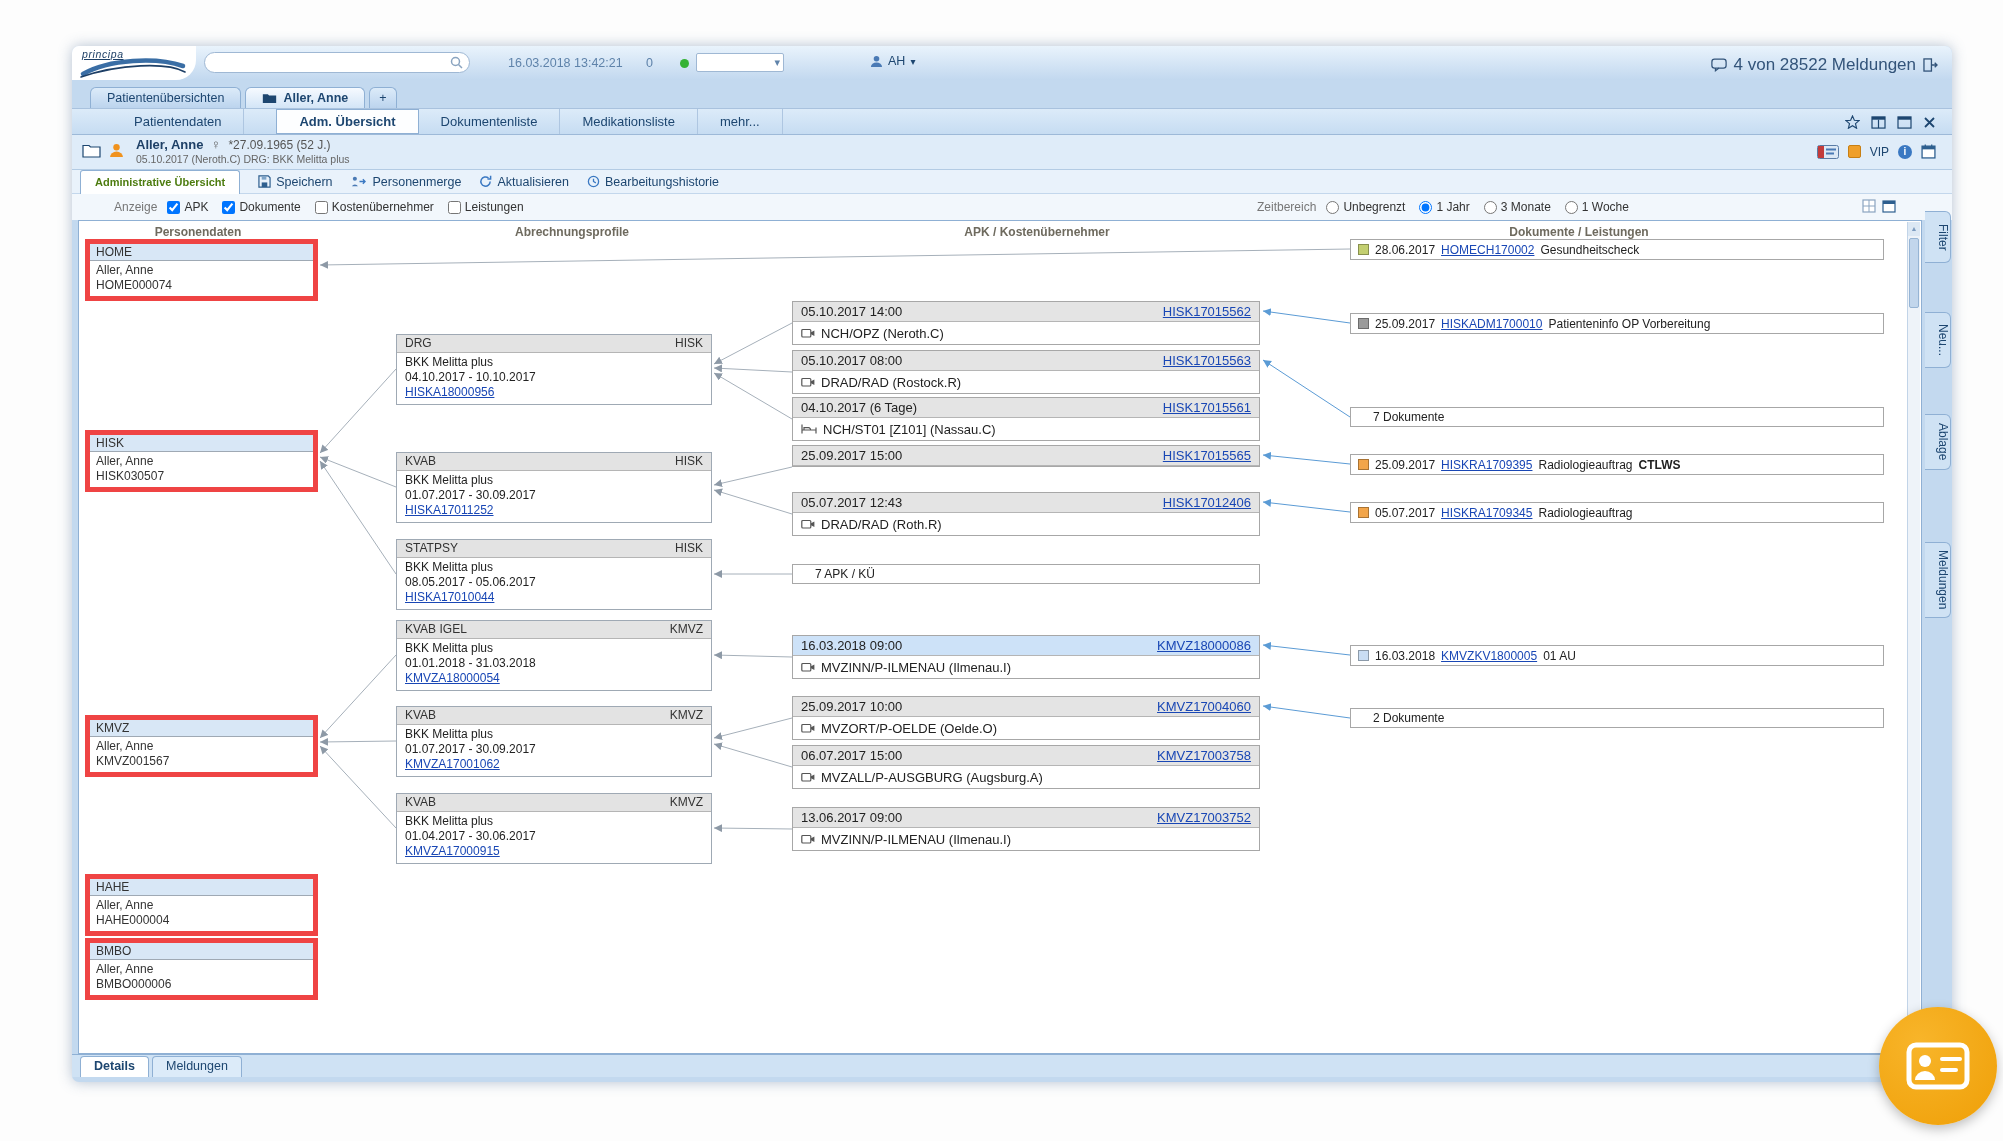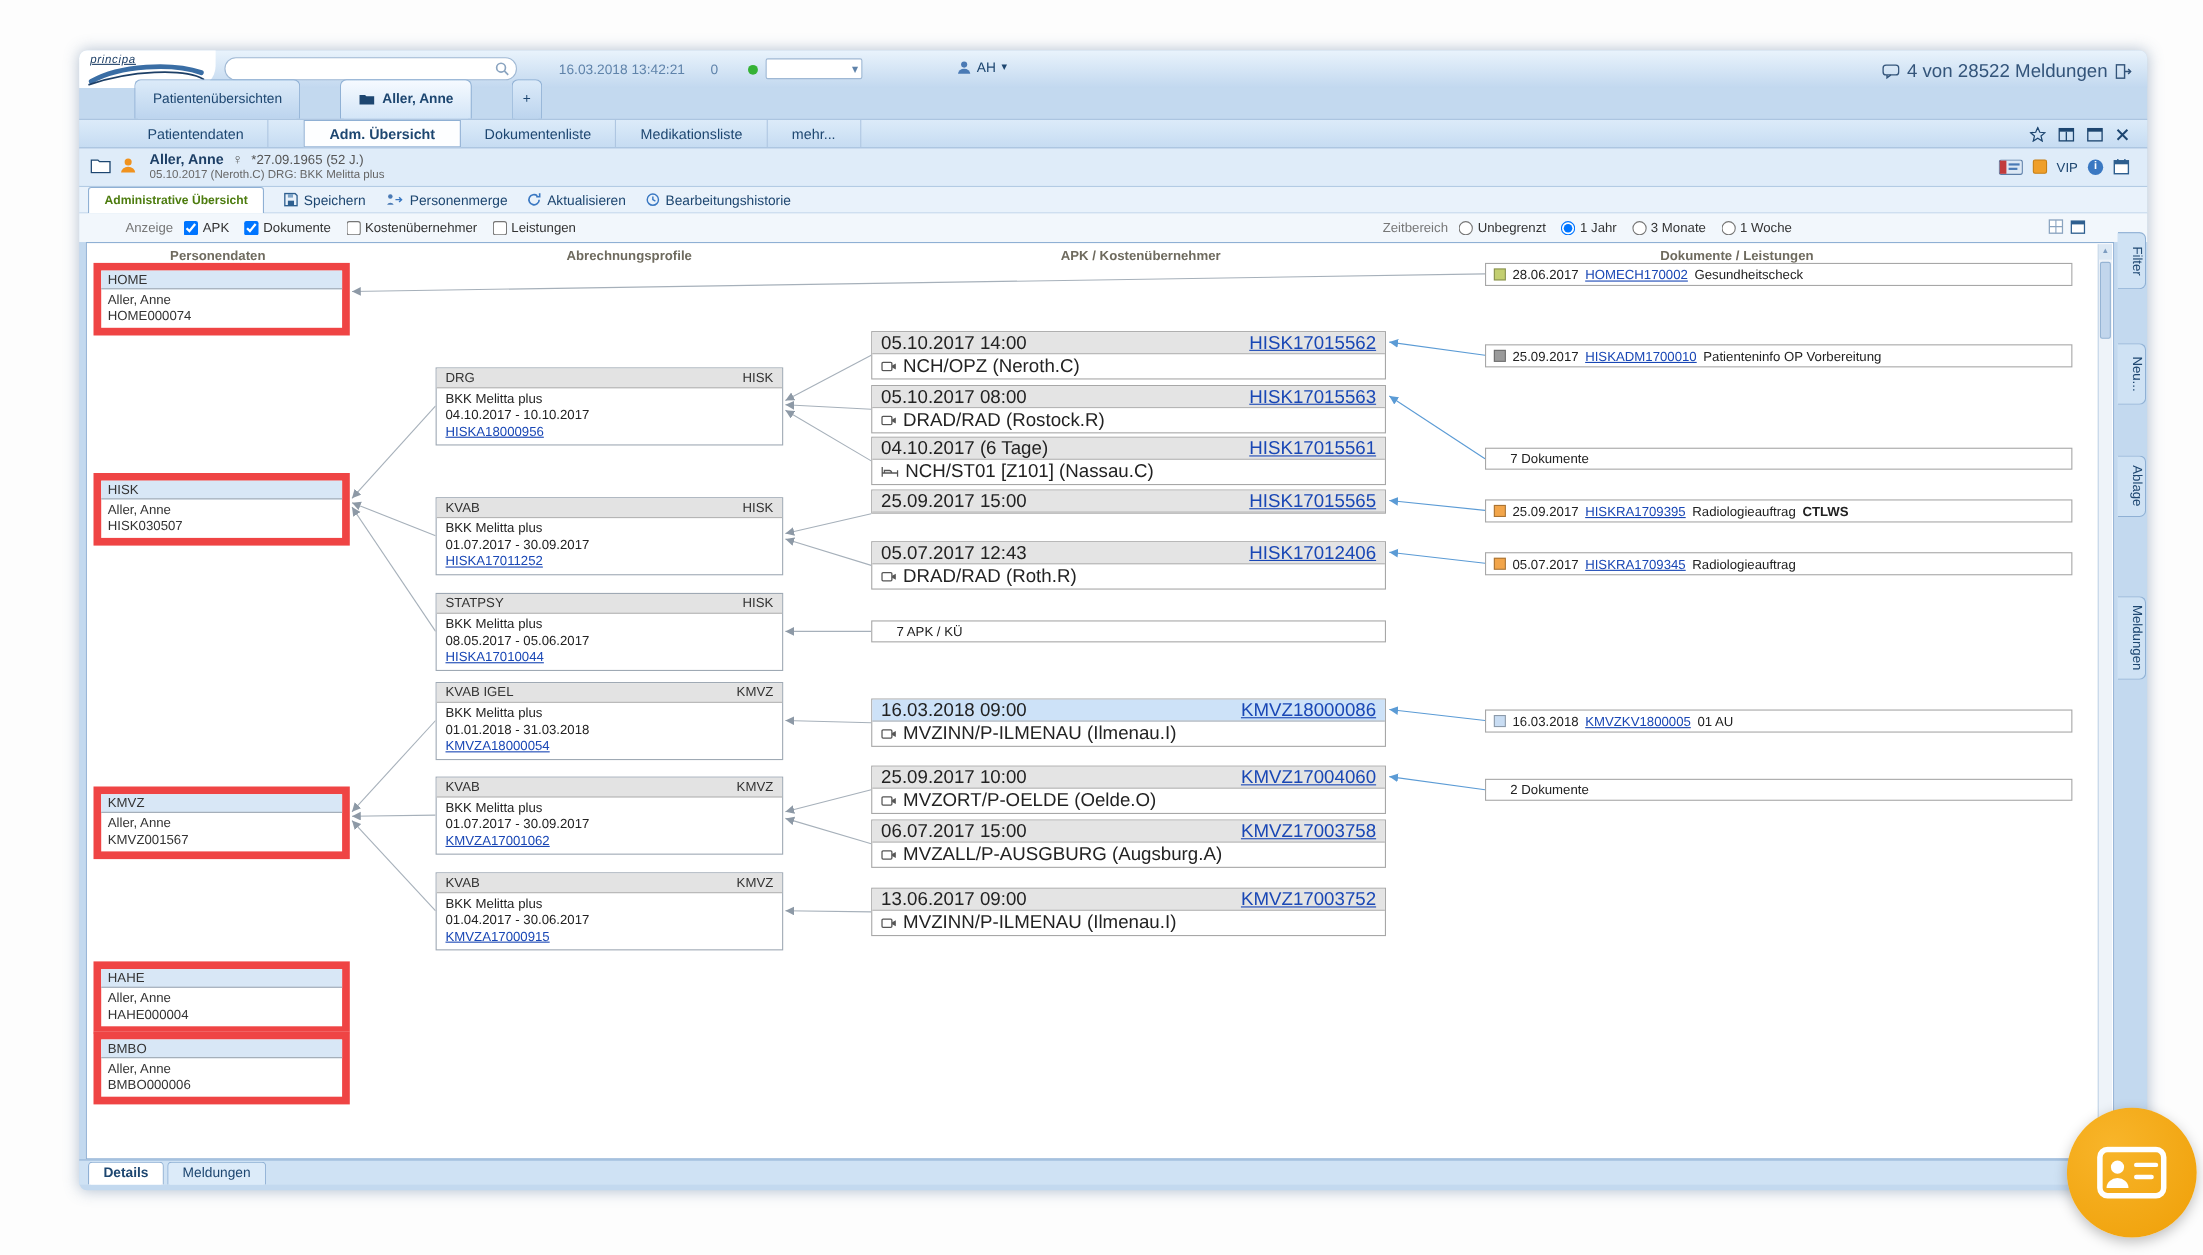--- a/index.html
+++ b/index.html
@@ -25,23 +25,23 @@
   .tb-select { position:absolute; left:624px; top:7px; width:88px; height:19px; background:#fff;
                border:1px solid #9fb8d4; border-radius:2px; }
   .tb-select .chev { position:absolute; right:3px; top:2px; color:#5f83aa; font-size:11px; }
   .userbox { position:absolute; left:798px; top:8px; display:flex; align-items:center; gap:5px;
              color:#1d4670; font-size:12.5px; }
   .msgbox { position:absolute; right:14px; top:9px; display:flex; align-items:center; gap:7px;
             color:#33547a; font-size:17px; }
 
   
   .sessrow { position:absolute; left:0; top:34px; right:0; height:28px; display:flex; align-items:flex-end; padding-left:18px; }
-  .wtab { height:36px; line-height:23px; padding:0 16px; margin-right:4px; font-size:12.5px; color:#1d4670;
+  .wtab { height:21px; line-height:23px; padding:0 16px; margin-right:4px; font-size:12.5px; color:#1d4670;
           background:linear-gradient(#dcebf9,#bcd4ee); border:1px solid #8fb0d4; border-bottom:none;
-          border-radius:6px 6px 0 0; display:flex; align-items:center; gap:6px;margin-left:32px; }
+          border-radius:6px 6px 0 0; display:flex; align-items:center; gap:6px; }
   .wtab.active { background:linear-gradient(#f6faff,#d3e5f7); font-weight:bold; }
   .wtab.plus { padding:0 9px; }
 
   
   .navrow { position:absolute; left:0; top:62px; right:0; height:27px;
             background:linear-gradient(#dcebf9,#c6dcf2); border-top:1px solid #a9c2de; border-bottom:1px solid #9db9d8;
             display:flex; align-items:stretch; padding-left:40px; }
   .navitem { padding:0 22px; line-height:25px; font-size:13px; color:#1d4670; border-right:1px solid #aec6e1; cursor:default; }
   .navitem.active { background:#fdfeff; border:1px solid #8fb0d4; font-weight:bold; line-height:23px;margin-left:32px; }
   .navicons { position:absolute; right:16px; top:6px; display:flex; gap:11px; align-items:center; }
@@ -79,30 +79,30 @@
   .panel { position:absolute; left:6px; top:174px; width:1844px; height:834px; background:#fff; border:1px solid #8fb0d4; }
   .colhdr { position:absolute; top:179px; transform:translateX(-50%); font-size:12px; font-weight:bold; color:#6e6a5e; white-space:nowrap; }
 
   
   .scrollbar { position:absolute; right:1px; top:1px; bottom:1px; width:13px; background:#eef3f9; border-left:1px solid #c2d4e8; }
   .scr-btn { position:absolute; left:0; width:12px; height:14px; background:#dce8f4; color:#7d9cc0; font-size:7px;
              text-align:center; line-height:14px; }
   .scr-thumb { position:absolute; left:1px; top:16px; width:10px; height:70px; background:#c2d6ec; border:1px solid #96b4d4; border-radius:2px; }
 
   
-  .pbox { position:absolute; left:13px; width:233px; background:#fff; border:7px solid #ef4444; font-size:12px; z-index:2; }
+  .pbox { position:absolute; left:13px; width:233px; background:#fff; border:5px solid #ef4444; font-size:12px; z-index:2; }
   .pbox .hd { background:#d8e7f6; border-bottom:1px solid #9fa9b4; padding:1px 6px; height:17px; line-height:14px; color:#333; }
   .pbox .bd { padding:2px 6px 3px; line-height:15px; color:#333; }
 
   .fbox { position:absolute; left:324px; width:316px; background:#fff; border:1px solid #9fa9b4; font-size:12px; z-index:2; }
   .fbox .hd { background:#e3e3e3; border-bottom:1px solid #b5b5b5; padding:1px 8px; height:18px; line-height:15px;
               display:flex; justify-content:space-between; color:#333; }
   .fbox .bd { padding:2px 8px 4px; line-height:15px; }
 
-  .abox { position:absolute; left:720px; width:468px; background:#fff; border:1px solid #a7a7a7; font-size:17px; z-index:2; }
+  .abox { position:absolute; left:720px; width:468px; background:#fff; border:1px solid #a7a7a7; font-size:13px; z-index:2; }
   .abox .hd { background:#e4e4e4; border-bottom:1px solid #b5b5b5; height:20px; line-height:18px; padding:1px 8px;
               display:flex; justify-content:space-between; }
   .abox.hl .hd { background:#cde2f8; }
   .abox .bd { height:22px; display:flex; align-items:center; gap:6px; padding:0 8px; }
 
   .sumbox { position:absolute; background:#fff; border:1px solid #a7a7a7; font-size:12px; height:20px;
             line-height:18px; padding:0 8px 0 22px; z-index:2; }
 
   .dbox { position:absolute; left:1278px; width:534px; height:21px; background:#fff; border:1px solid #a7a7a7;
           display:flex; align-items:center; gap:6px; padding:0 7px; font-size:12px; z-index:2; }

